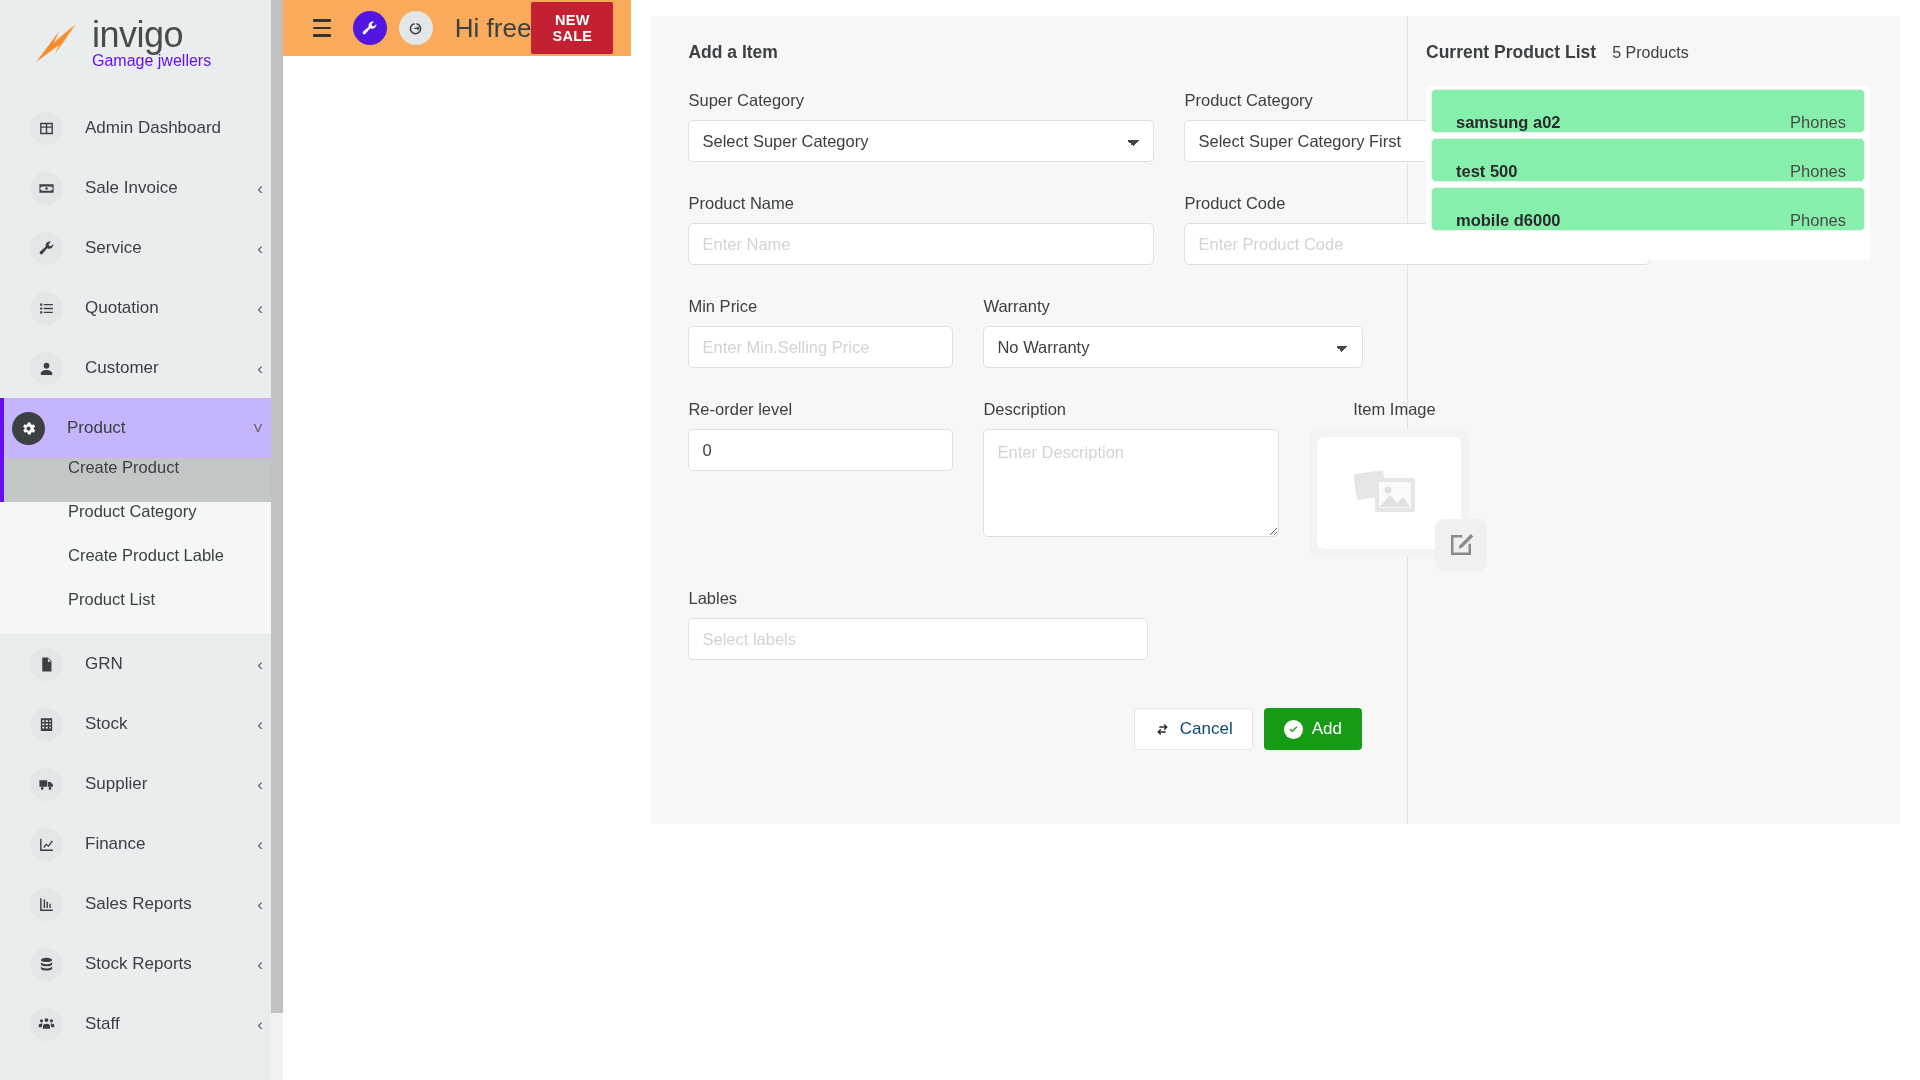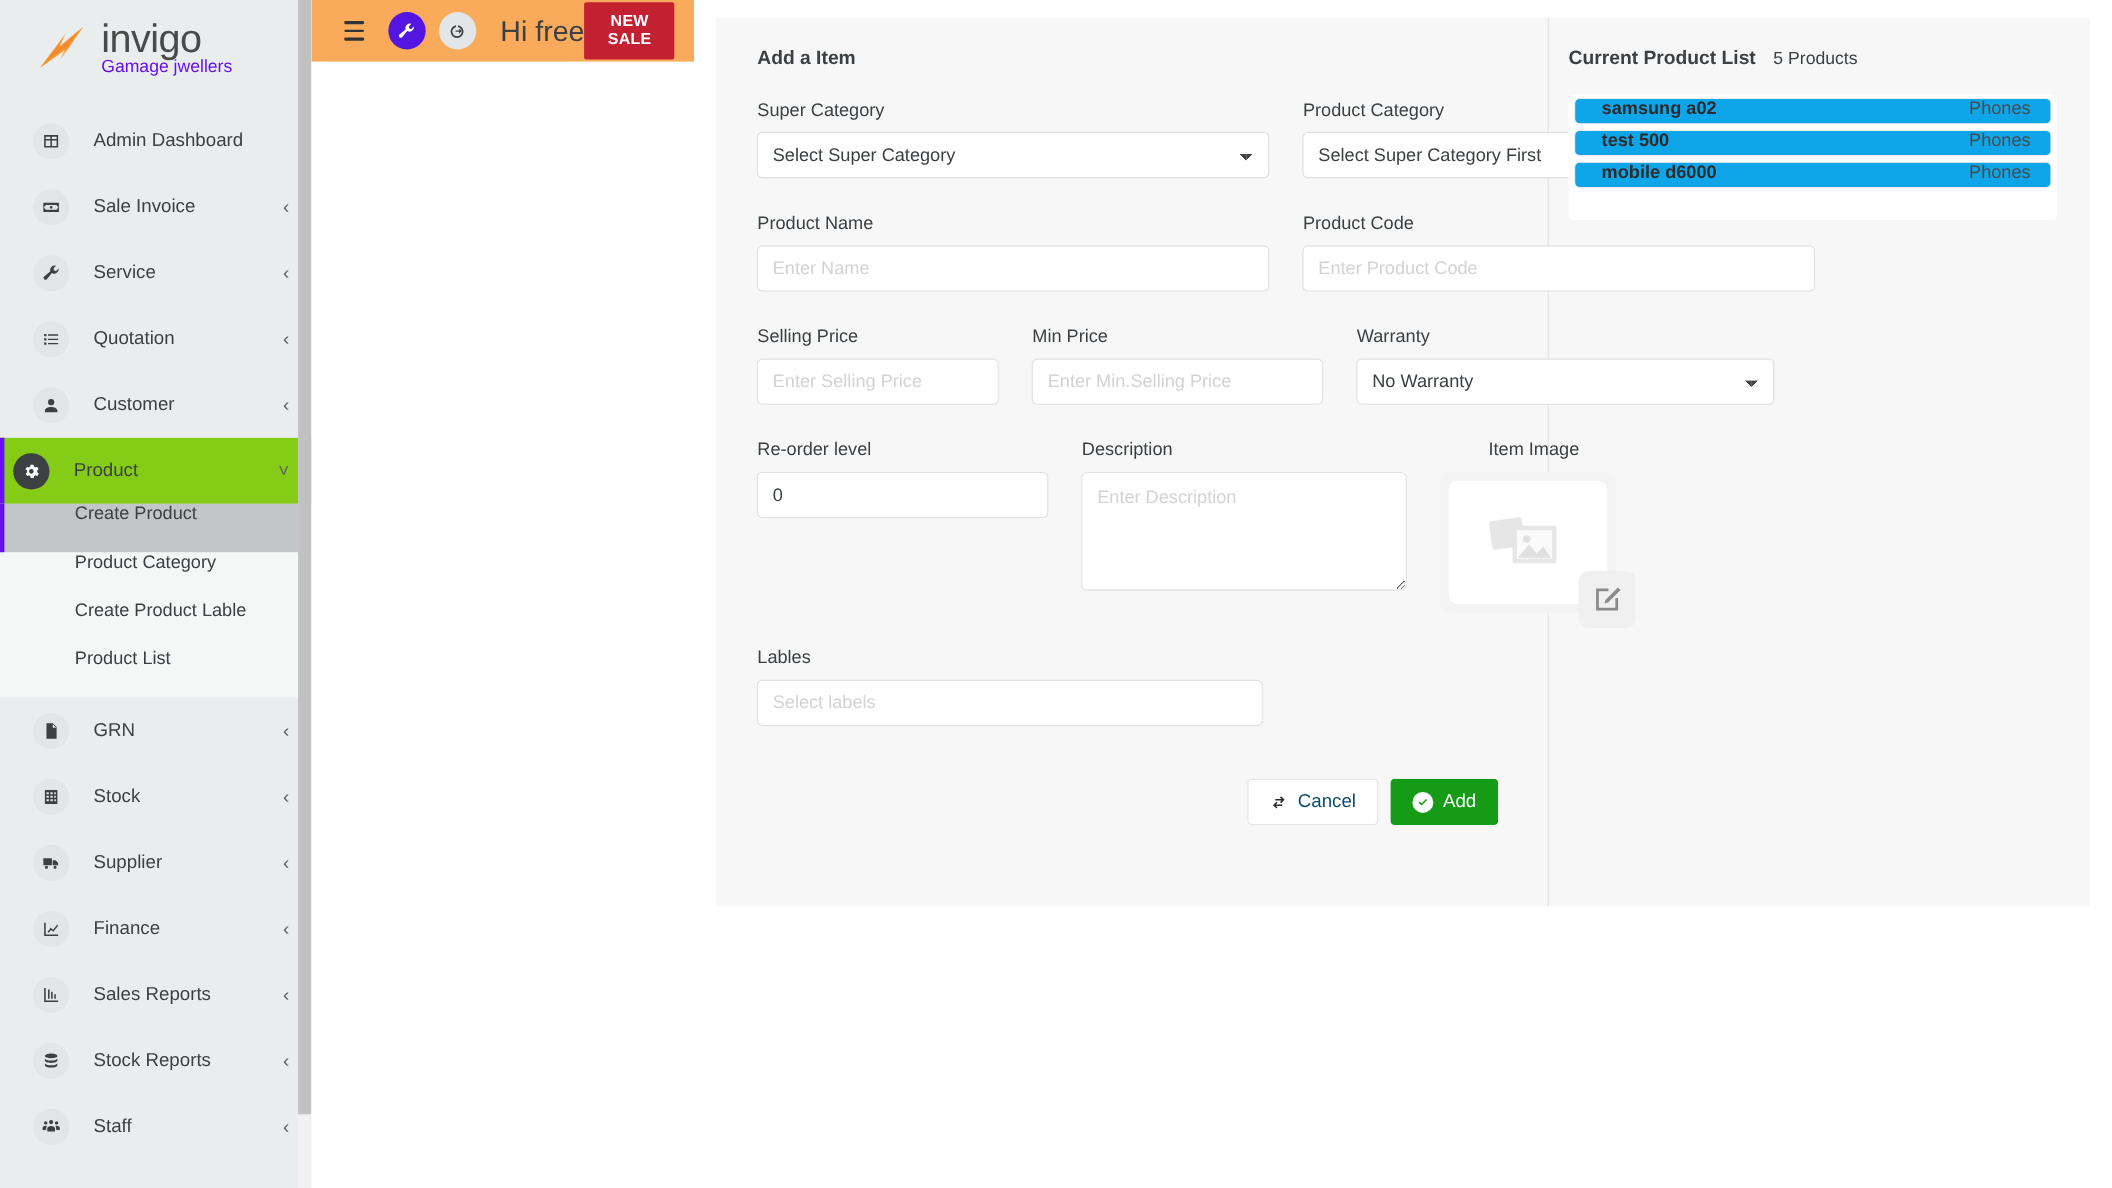--- a/index.html
+++ b/index.html
@@ -68,21 +68,21 @@
     flex: 0 0 33px;
     margin-right: 22px;
   }
   .nav-item .ico-circle svg { width: 17px; height: 17px; fill: #3c4043; }
   .nav-item .label { flex: 1 1 auto; white-space: nowrap; }
   .nav-item .chev {
     font-size: 17px; color: #5f6368; line-height: 1;
     font-family: "Liberation Sans", sans-serif;
   }
   .nav-item.active {
-    background: #84cc16;
+    background: #c4b5fd;
     padding-left: 12px;
   }
   .nav-item.active .ico-circle { background: #3c4043; }
   .nav-item.active .ico-circle svg { fill: #ffffff; }
   .nav-item.active::before {
     content: "";
     position: absolute; left: 0; top: 0; bottom: 0; width: 4px;
     background: #6610f2;
   }
   .subnav { background: #f5f6f6; }
@@ -311,27 +311,27 @@
     margin-bottom: 23px;
   }
   .plist-title { font-size: 17.5px; font-weight: bold; color: #3c4043; }
   .plist-count { font-size: 16px; color: #3c4043; }
   .plist {
     background: #ffffff;
     border-radius: 4px;
     padding: 3px 5px 24px 5px;
   }
   .plist-row {
-    display: flex; align-items: flex-start; justify-content: space-between;
-    height: 24px;
+    display: flex; align-items: flex-end; justify-content: space-between;
+    height: 44px;
     border: 1px solid #eeeeee;
     border-radius: 5px;
     margin-bottom: 5px;
     padding: 0 18px 0 24px;
-    background: #0ea5e9;
+    background: #86efac;
     cursor: pointer;
   }
   .plist-row .pname { font-size: 16.5px; font-weight: bold; color: #2b2b2b; }
   .plist-row .pcat { font-size: 16.5px; color: #4a4a4a; }
 </style>
 </head>
 <body>
 
 <div class="app">
 
@@ -556,24 +556,20 @@
               <label>Product Name</label>
               <input class="ctl" type="text" placeholder="Enter Name" style="">
             </div>
             <div class="fg w-code">
               <label>Product Code</label>
               <input class="ctl" type="text" placeholder="Enter Product Code" style="">
             </div>
           </div>
 
           <div class="form-row">
-            <div class="fg w-sell">
-              <label>Selling Price</label>
-              <input class="ctl" type="text" placeholder="Enter Selling Price" style="">
-            </div>
             <div class="fg w-min">
               <label>Min Price</label>
               <input class="ctl" type="text" placeholder="Enter Min.Selling Price" style="">
             </div>
             <div class="fg w-warr">
               <label>Warranty</label>
               <select class="ctl">
                 <option>No Warranty</option>
               </select>
             </div>

